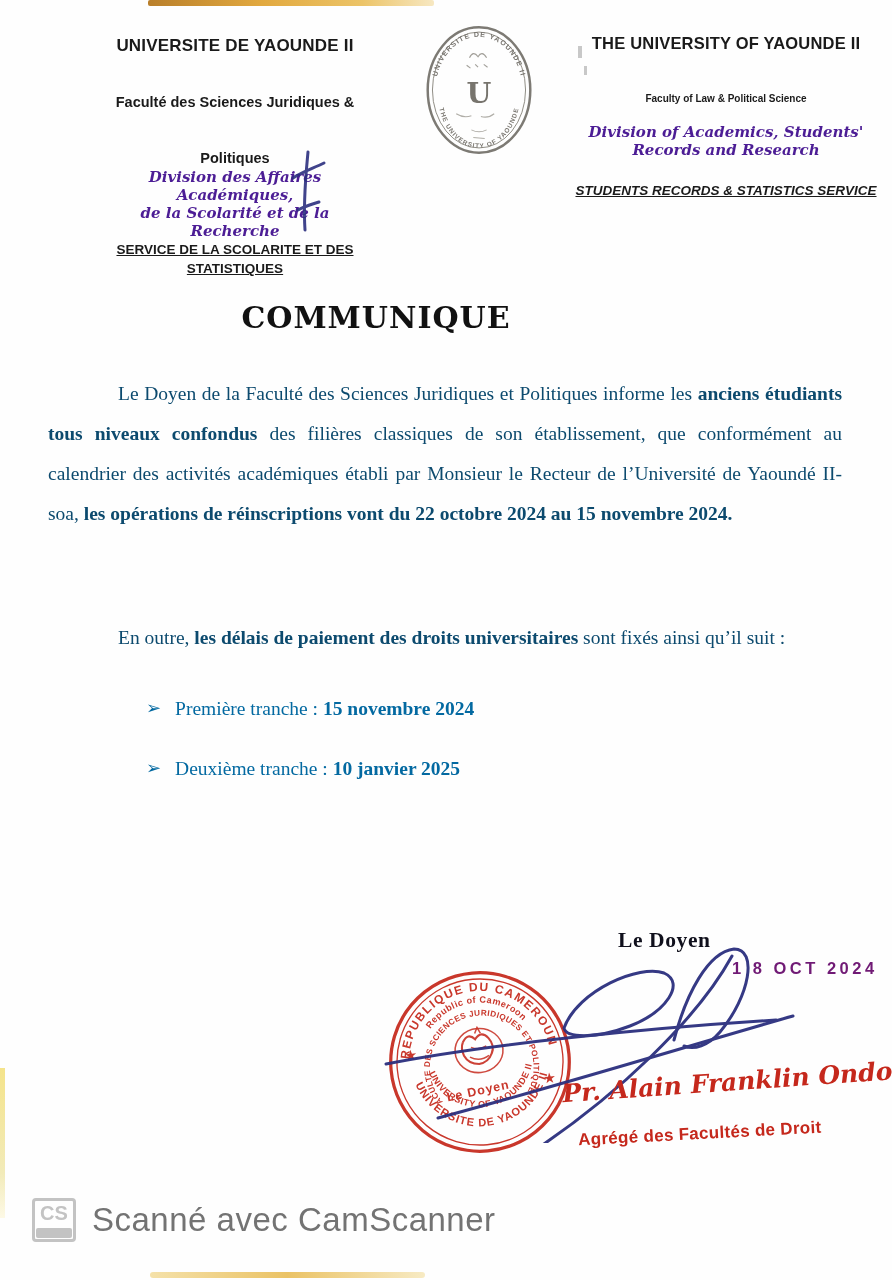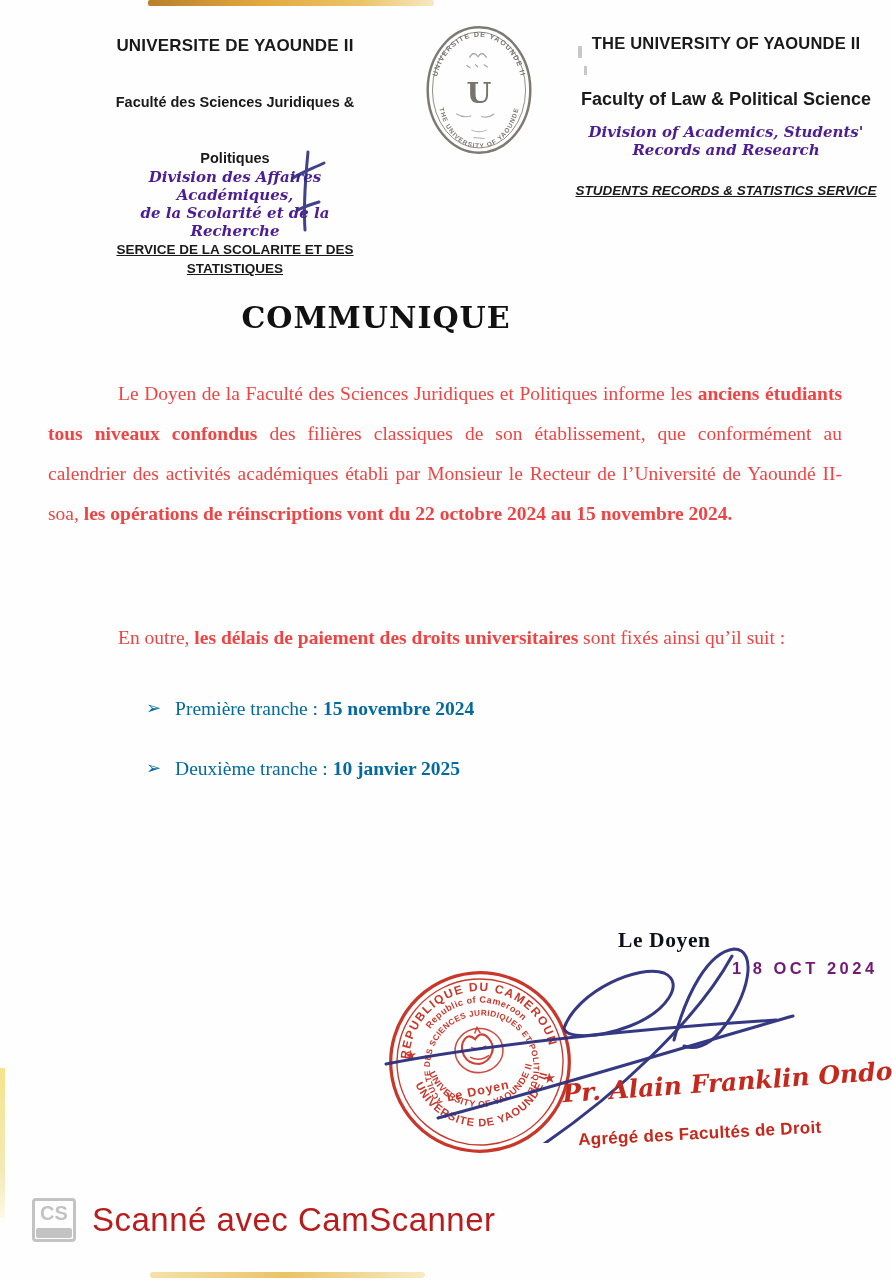--- a/index.html
+++ b/index.html
@@ -28,21 +28,21 @@
   .h-svc{font-size:13.5px;font-weight:bold;line-height:19px;text-decoration:underline;}
   .h-svc-it{font-style:italic;}
   .h-gap-s{height:8px;} .h-gap-m{height:14px;}
 
   
   .doc-title{position:absolute;left:0;top:300px;width:752px;text-align:center;
     font-family:"DejaVu Serif",serif;font-weight:bold;font-size:30px;letter-spacing:1px;color:#111;}
 
   
   .para{position:absolute;left:48px;width:794px;font-size:19.5px;line-height:40px;
-    text-align:justify;color:#ef4444;}
+    text-align:justify;color:#0c4a6e;}
   .p1{top:354px;text-indent:70px;}
   .p2{top:598px;text-indent:70px;}
   .bold{font-weight:bold;}
   .bullets{position:absolute;left:146px;top:694px;width:600px;list-style:none;margin:0;padding:0;}
   .bullets li{font-size:19.5px;line-height:30px;margin-bottom:30px;color:#0369a1;}
   .b-marker{display:inline-block;margin-right:14px;font-size:18px;transform:translateY(-1px);}
 
   
   .doyen-title{position:absolute;left:618px;top:928px;font-family:"Liberation Serif",serif;
     font-weight:bold;font-size:21.5px;letter-spacing:.6px;color:#10101c;}
@@ -61,21 +61,21 @@
 
   
   .footer{position:absolute;left:32px;top:1198px;display:flex;align-items:center;}
   .cs-icon{position:relative;width:44px;height:44px;border:3px solid #c3c3c3;border-radius:4px;
     box-sizing:border-box;flex:none;}
   .cs-icon span{position:absolute;left:0;right:0;top:1px;text-align:center;
     font-family:"Liberation Sans",sans-serif;font-weight:bold;font-size:20px;color:#c3c3c3;}
   .cs-icon .cs-bar{position:absolute;left:1px;right:1px;bottom:1px;height:10px;
     background:#c3c3c3;border-radius:2px;}
   .wm-text{margin-left:16px;font-family:"Liberation Sans",sans-serif;font-size:33px;
-    color:#b91c1c;letter-spacing:.5px;}
+    color:#737373;letter-spacing:.5px;}
 </style>
 </head>
 <body>
 
 <div id="page">
 
   <div class="strip strip-top"></div>
   <div class="strip strip-bottom"></div>
   <div class="strip strip-left"></div>
   <div class="artifact-mark" style="left:578px;top:46px;width:4px;height:12px;"></div>
@@ -109,21 +109,21 @@
     <text font-family="Liberation Sans, sans-serif" font-size="6.8" font-weight="bold" fill="#5a564e" letter-spacing="1">
       <textPath href="#sealBot" startOffset="50%" text-anchor="middle">THE UNIVERSITY OF YAOUNDE</textPath>
     </text>
     <path d="M 50,36 q 4,-8 9,-1 q 4,-7 9,1 M 47,44 l 4,3 m 5,-4 l 3,3 m 6,-3 l 4,3" fill="none" stroke="#6e6a60" stroke-width="1.2" opacity=".8"></path>
     <text x="60" y="84" text-anchor="middle" font-family="DejaVu Serif, serif" font-weight="bold" font-size="30" fill="#56524a">U</text>
     <path d="M 36,95 q 8,5 16,2 m 10,1 q 8,2 14,-3 M 52,112 q 8,4 16,0 M 54,120 l 12,1" fill="none" stroke="#746f64" stroke-width="1.1" opacity=".7"></path>
   </svg>
 
   <div class="hdr hdr-right">
     <div class="h-uni" style="font-size:16.5px;">THE UNIVERSITY OF YAOUNDE II</div>
-    <div class="h-fac" style="font-size:18px;">Faculty of Law &amp; Political Science</div>
+    <div class="h-fac" style="font-size:10px;">Faculty of Law &amp; Political Science</div>
     <div class="h-gap-m"></div>
     <div class="h-script">Division of Academics, Students'</div>
     <div class="h-script">Records and Research</div>
     <div class="h-gap-m"></div>
     <div class="h-gap-s"></div>
     <div class="h-svc h-svc-it">STUDENTS RECORDS &amp; STATISTICS SERVICE</div>
   </div>
 
   <div class="doc-title">COMMUNIQUE</div>
 

